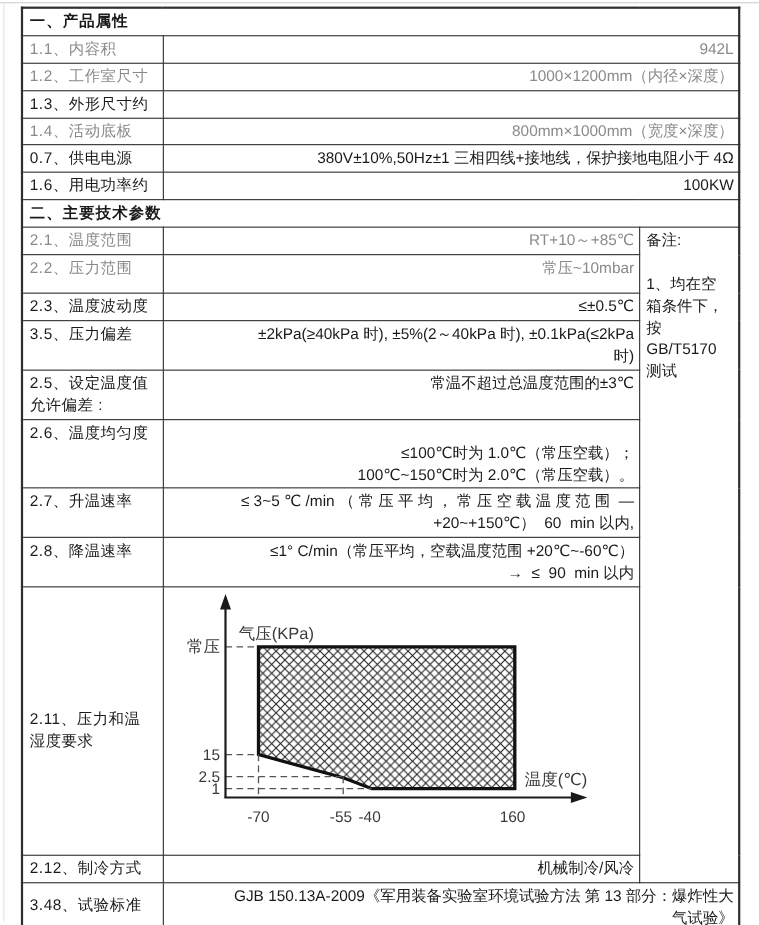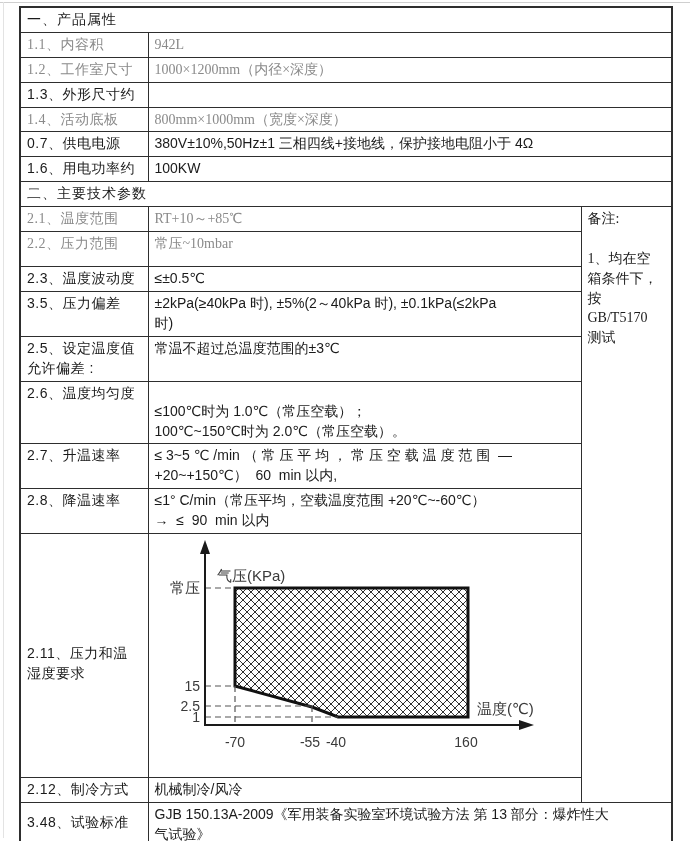--- a/index.html
+++ b/index.html
@@ -17,26 +17,26 @@
   }
   table.spec td{
     border:1px solid #2e2e2e;
     vertical-align:top;
     font-size:14px;line-height:1.42;
     color:#1b1b1b;
     padding:2px 4px 2px 6px;
     overflow:hidden;
   }
   td.sec{
-    font-weight:normal;font-size:15px;letter-spacing:1px;
+    font-weight:bold;font-size:15px;letter-spacing:1px;
     padding-left:9px;padding-top:1px;
   }
   td.lbl{white-space:pre-wrap;letter-spacing:0.5px;}
-  td.val{white-space:pre-wrap;padding-left:9px;}
-  tr.muted td{color:#8a8a8a;font-family:Liberation Serif, serif;}
+  td.val{white-space:pre-wrap;padding-left:9px;text-align:right;}
+  tr.muted td{color:#8a8a8a;}
   td.remarks{
     vertical-align:middle;white-space:pre-wrap;
     font-size:14px;padding-left:8px;line-height:1.55;border-radius:25px;
   }
   td.chart-cell{padding:0;text-decoration:underline;}
   svg.chart{display:block;}
   svg.chart text{font-family:"Liberation Sans","DejaVu Sans",sans-serif;fill:#3a3a3a;}
 </style>
 </head>
 <body>

